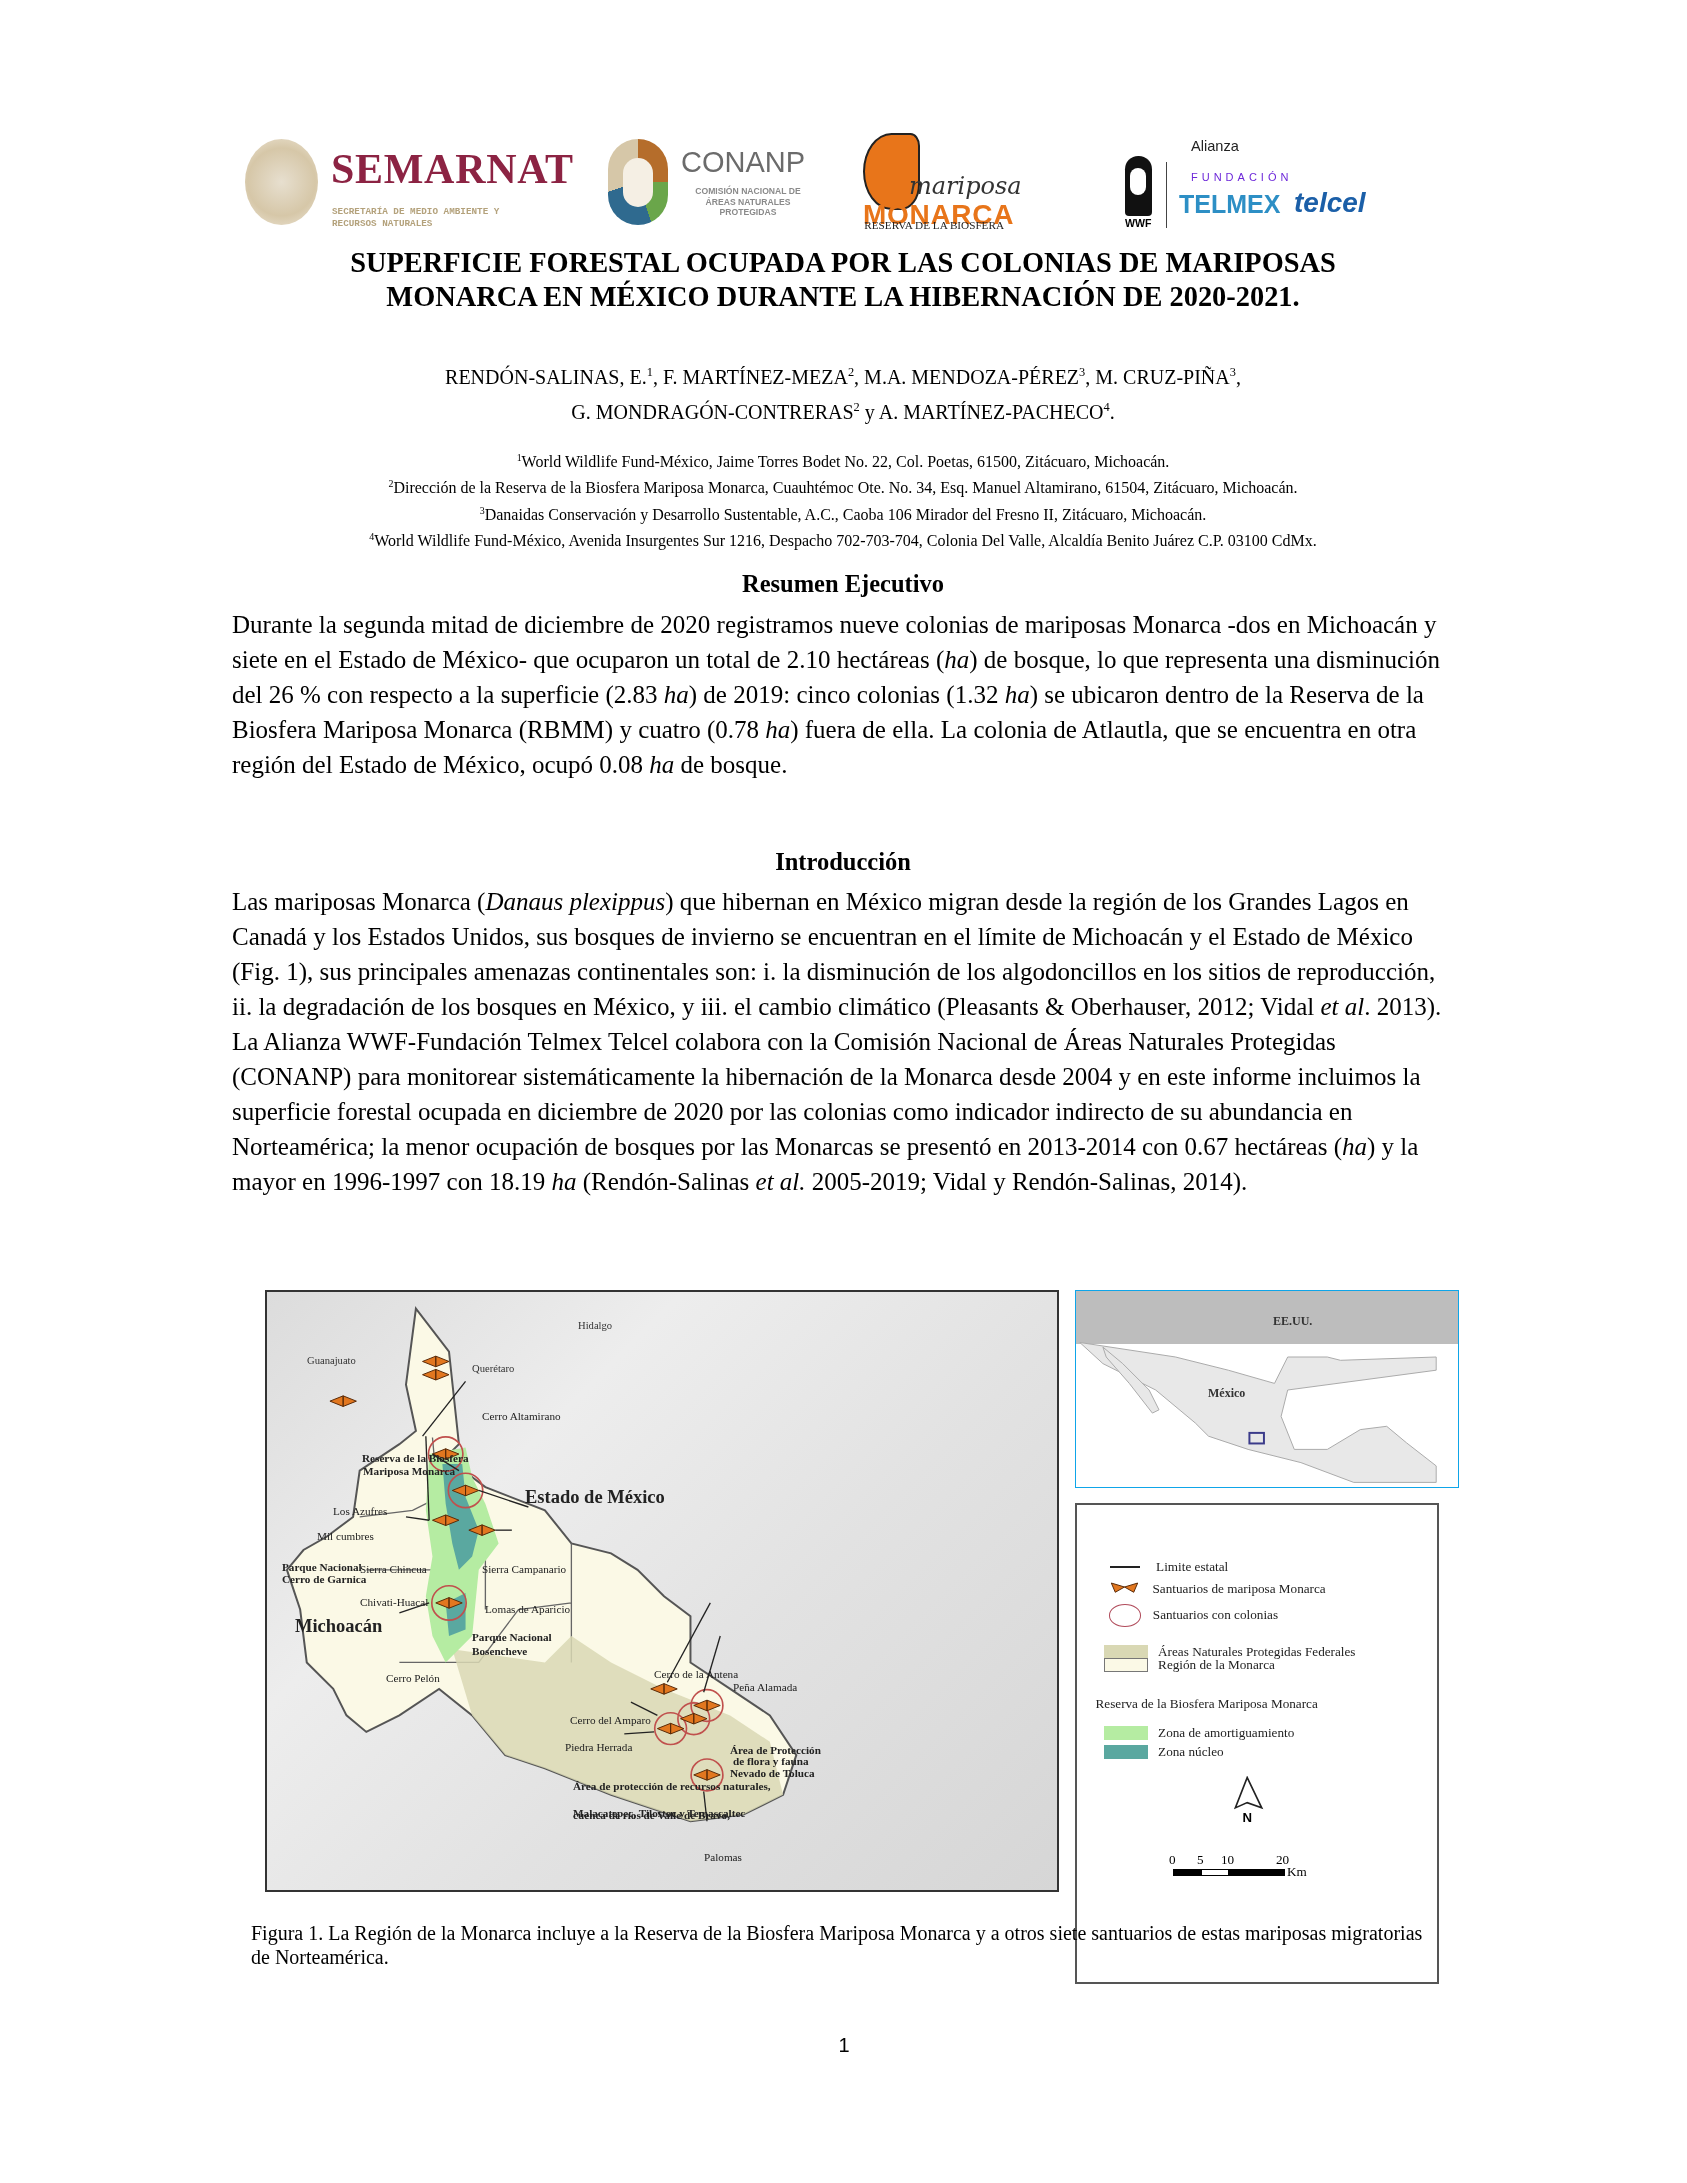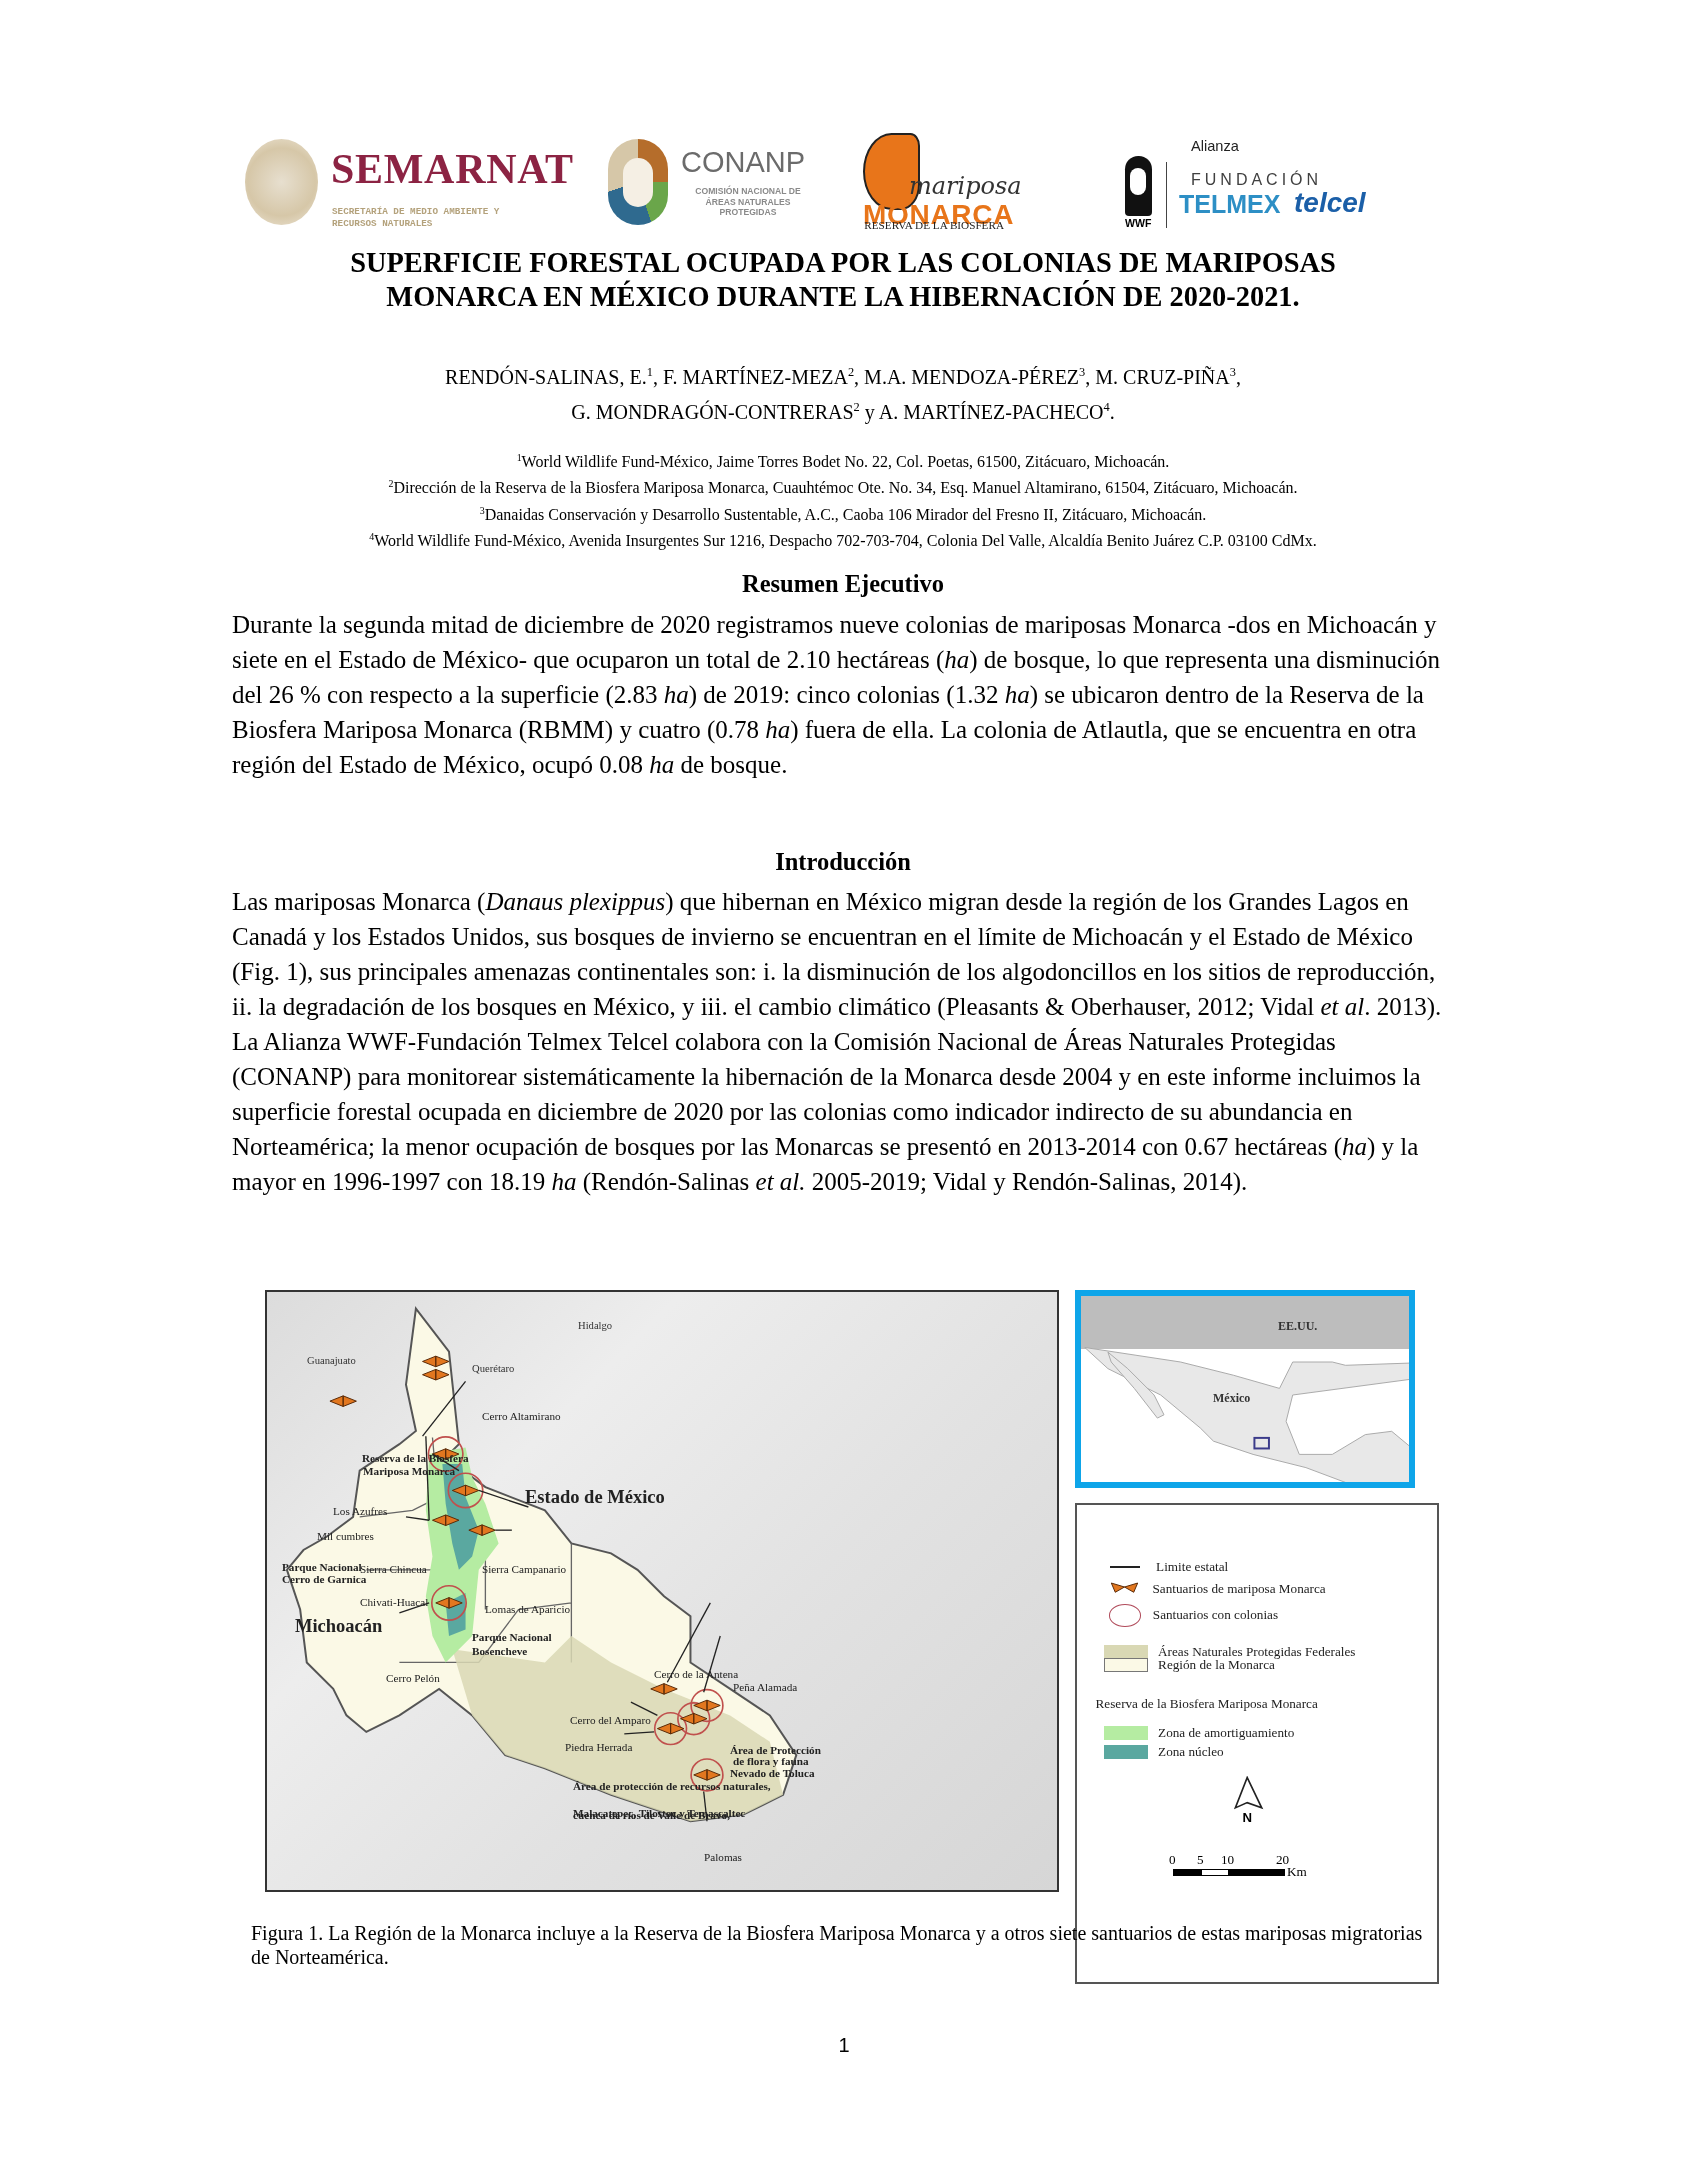--- a/index.html
+++ b/index.html
@@ -24,21 +24,21 @@
   .monarca .script { position: absolute; left: 46px; top: 46px; font-family: "DejaVu Serif", serif; font-style: italic; font-size: 24px; color: #333; }
   .monarca .big { position: absolute; left: 0; top: 73px; font-family: "Liberation Sans", sans-serif; font-weight: bold; font-size: 28px; color: #e8751a; letter-spacing: 0.7px; }
   .monarca .sub { position: absolute; left: 1.3px; top: 93px; font-family: "Liberation Serif", serif; font-size: 11.2px; color: #222; }
 
   .alianza { left: 887px; width: 331px; }
   .alianza .panda { position: absolute; left: 0; top: 30px; width: 26.5px; height: 60px; background: #111; border-radius: 13.2px 13.2px 4px 4px; }
   .alianza .panda::before { content: ""; position: absolute; left: 5.3px; top: 12px; width: 16px; height: 26.5px; background: #fff; border-radius: 8px; }
   .alianza .wwf { position: absolute; left: 0; top: 91px; font-family: "Liberation Sans", sans-serif; font-weight: bold; font-size: 10.6px; }
   .alianza .sep { position: absolute; left: 41px; top: 36px; width: 1.3px; height: 66px; background: #444; }
   .alianza .top { position: absolute; left: 66px; top: 12px; font-family: "Liberation Sans", sans-serif; font-size: 14.6px; color: #222; }
-  .alianza .fund { position: absolute; left: 66px; top: 45px; font-family: "Liberation Sans", sans-serif; font-size: 16px; color: #404040; letter-spacing: 4px; }
+  .alianza .fund { position: absolute; left: 66px; top: 45px; font-family: "Liberation Sans", sans-serif; font-size: 11px; color: #6d28d9; letter-spacing: 4px; }
   .alianza .telmex { position: absolute; left: 54px; top: 64px; font-family: "Liberation Sans", sans-serif; font-weight: bold; font-size: 25px; color: #2d8fc5; }
   .alianza .telcel { position: absolute; left: 169px; top: 61px; font-family: "Liberation Sans", sans-serif; font-weight: bold; font-style: italic; font-size: 28px; color: #1b5fa8; }
 
   
   .title { position: absolute; top: 246px; left: 198px; width: 1290px; text-align: center; font-weight: bold; font-size: 28.4px; line-height: 34px; }
   .authors { position: absolute; top: 357px; left: 198px; width: 1290px; text-align: center; font-size: 20px; line-height: 30px; }
   .authors sup, .affil sup { font-size: 62%; }
   .affil { position: absolute; top: 447px; left: 198px; width: 1290px; text-align: center; font-size: 16px; line-height: 22px; }
 
   .heading { position: absolute; left: 198px; width: 1290px; text-align: center; font-weight: bold; font-size: 24.5px; }
@@ -51,21 +51,21 @@
 
   
   .fig { position: absolute; top: 1290px; left: 265px; width: 1174px; height: 602px; }
   .mainmap { position: absolute; left: 0; top: 0; width: 794px; height: 602px; border: 2px solid #333; box-sizing: border-box; background: linear-gradient(135deg, #dcdcdc 0%, #ededed 30%, #e2e2e2 60%, #d6d6d6 100%); overflow: hidden; }
   .mainmap svg { position: absolute; left: 0; top: 0; }
   .maplabel { position: absolute; font-family: "Liberation Serif", serif; font-size: 11.2px; color: #222; white-space: nowrap; }
   .maplabel.b { font-weight: bold; }
   .maplabel.state { font-weight: bold; font-size: 18.5px; }
   .maplabel.region { font-size: 10.6px; color: #333; }
 
-  .inset { position: absolute; left: 810px; top: 0; width: 340px; height: 198px; border: 6px solid #0ea5e9; box-sizing: border-box; background: #fff; overflow: hidden; }
+  .inset { position: absolute; left: 810px; top: 0; width: 384px; height: 198px; border: 1px solid #0ea5e9; box-sizing: border-box; background: #fff; overflow: hidden; }
   .inset .usa { position: absolute; left: 0; top: 0; width: 100%; height: 53px; background: #bdbdbd; }
   .inset .lbl { position: absolute; font-family: "Liberation Serif", serif; font-weight: bold; font-size: 12px; color: #333; }
   .legend { position: absolute; left: 810px; top: 213px; width: 364px; height: 481px; border: 2px solid #555; box-sizing: border-box; background: #fff; }
   .lg-row { position: absolute; left: 26.5px; font-family: "Liberation Serif", serif; font-size: 13.2px; color: #222; white-space: nowrap; display: flex; align-items: center; }
   .lg-sw { width: 44px; height: 14.6px; margin-right: 10.6px; box-sizing: border-box; }
   .lg-line { width: 30px; height: 1.3px; background: #222; margin: 0 16px 0 6.6px; }
   .lg-ring { width: 32px; height: 22.5px; border: 1.3px solid #b04a5a; border-radius: 50%; margin: 0 12px 0 5.3px; box-sizing: border-box; }
   .lg-fly { width: 33px; margin: 0 12px 0 4px; text-align: center; }
   .scalebar { position: absolute; left: 96px; top: 347px; }
   .north { position: absolute; left: 157px; top: 271px; }

